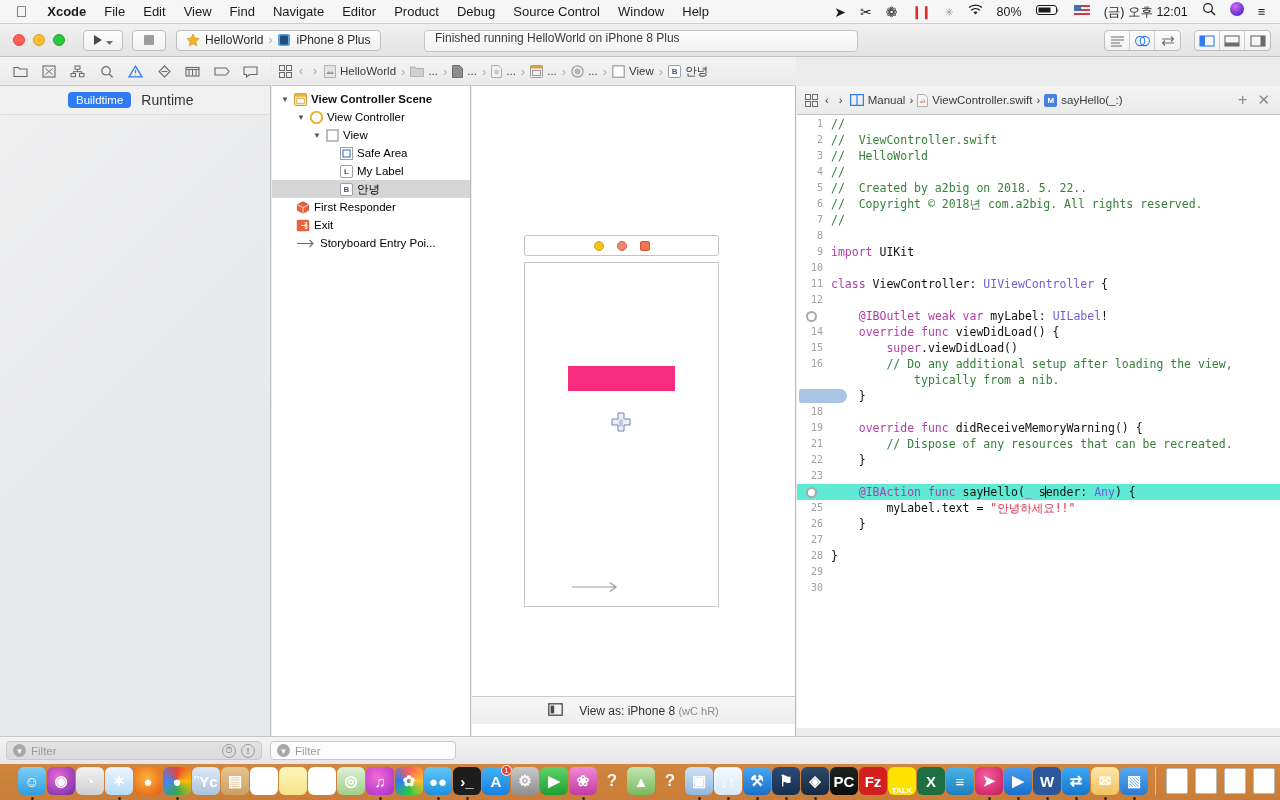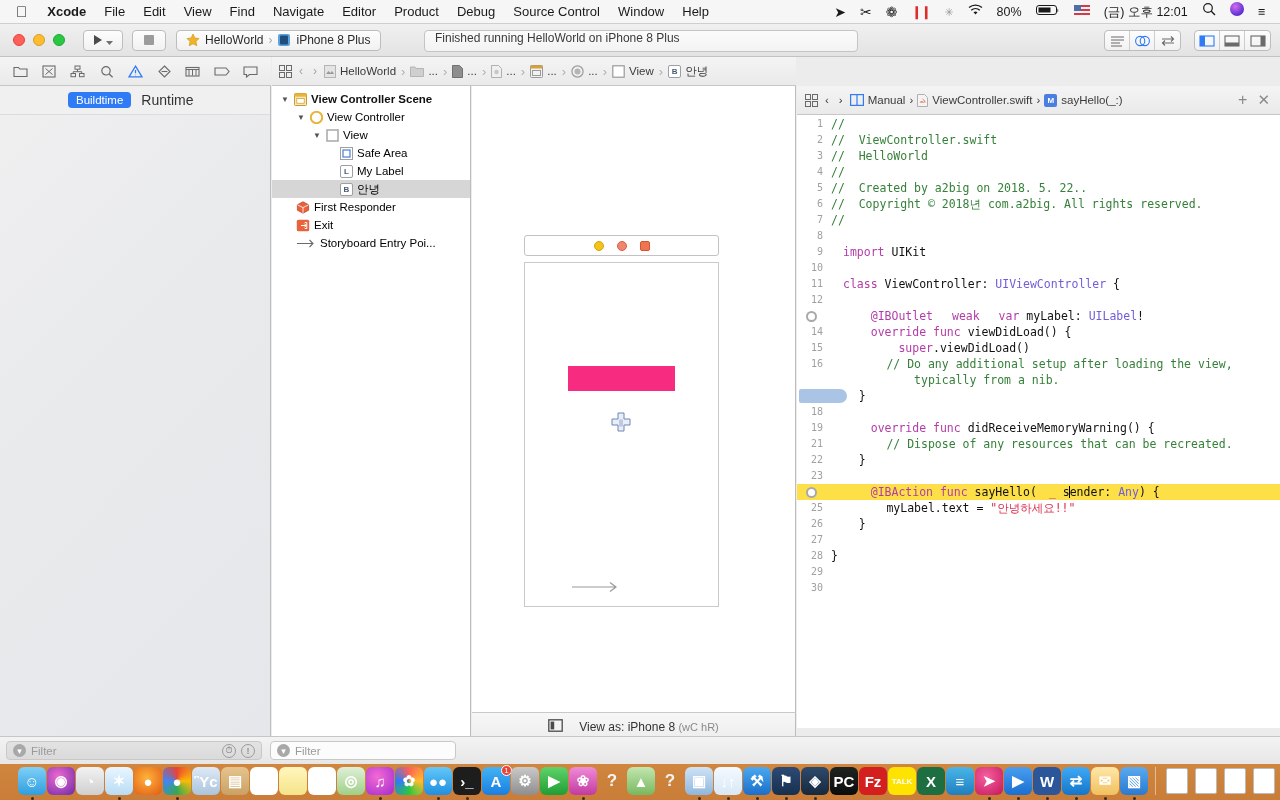--- a/index.html
+++ b/index.html
@@ -107,42 +107,42 @@
             background:#fff; border-right:1px solid #bdbdbd; }
   .device { position:absolute; left:52px; top:149px; width:195px; height:372px; }
   .dev-top { height:21px; border:1px solid #c3c3c3; border-radius:3px;
              display:flex; align-items:center; justify-content:center; gap:13px; background:#fff; }
   .dev-screen { position:absolute; top:27px; left:0; width:195px; height:345px;
                 border:1px solid #c9c9c9; background:#fff; }
   .pinklabel { position:absolute; left:43px; top:103px; width:107px; height:25px; background:#f72b7f; }
   .btnhandle { position:absolute; left:85px; top:149px; width:22px; height:22px; }
   .entryarrow { position:absolute; left:48px; top:345px; width:52px; height:14px; }
 
-  .canvas-foot { position:absolute; left:472px; bottom:24px; width:324px; height:28px;
+  .canvas-foot { position:absolute; left:472px; bottom:40px; width:324px; height:28px;
                  background:linear-gradient(#f7f7f7,#ededed); border-top:1px solid #c9c9c9;
                  border-right:1px solid #bdbdbd;
                  display:flex; align-items:center; justify-content:center; gap:16px; font-size:12px; color:#333; }
 
   
   .editor { position:absolute; left:797px; top:62px; right:0; bottom:36px; background:#fff; }
   .ed-jump { height:29px; display:flex; align-items:center; gap:4px; padding:0 8px;
              background:linear-gradient(#f4f4f4,#eaeaea); border-bottom:1px solid #c6c6c6;
              font-size:11.5px; color:#3a3a3a; }
   .code { position:absolute; top:30px; left:0; right:0; bottom:0; overflow:hidden;
           font-family:"DejaVu Sans Mono","Liberation Mono",monospace; font-size:11.5px; }
   .cline { position:relative; height:16px; line-height:16px; white-space:pre; padding-left:34px; }
-  .cline.hl { background:#fde047; }
+  .cline.hl { background:#5eead4; }
   .gutter { position:absolute; left:0; width:26px; text-align:right; color:#a0a0a0; font-size:10px; }
   .bp { position:absolute; left:9px; top:3px; width:11px; height:11px; border-radius:50%;
         border:2px solid #a9a9a9; background:#fff; }
   .ln17 { position:absolute; left:2px; top:1px; width:26px; height:14px; background:#a9c4e4;
           color:#fff; font-size:10px; text-align:center; line-height:14px;
           border-radius:2px 7px 7px 2px;padding-left:48px; }
   .cmt { color:#36803a; }
-  .kw  { color:#b33ca8;margin-left:12px; }
+  .kw  { color:#b33ca8; }
   .typ { color:#6f5ed8; }
   .str { color:#d8304f; }
   .pln { color:#111; }
   .caret { display:inline-block; width:1px; height:12px; background:#000;
            vertical-align:-2px; margin:0 -0.5px; }
 
   
   .footbar { position:absolute; left:0; bottom:0; width:1280px; height:28px;
              background:linear-gradient(#f3f3f3,#e7e7e7); border-top:1px solid #c6c6c6;
              display:flex; align-items:center; }
@@ -729,21 +729,21 @@
         <div class="dockitem" style="background: linear-gradient(rgb(46, 74, 107), rgb(22, 41, 62));">
           <span style="font-weight: bold;">◈</span>
           <span class="dot"></span>
         </div>
         <div class="dockitem" style="background: linear-gradient(rgb(31, 35, 32), rgb(11, 13, 11));">
           <span style="font-weight: bold;">PC</span>
         </div>
         <div class="dockitem" style="background: rgb(212, 31, 31);">
           <span style="font-weight: bold;">Fz</span>
         </div>
-        <div class="dockitem" style="background: rgb(255, 227, 0);">
+        <div class="dockitem" style="background: rgb(255, 227, 0); align-items: flex-end;">
           <span style="font-size: 8px; font-weight: bold;">TALK</span>
         </div>
         <div class="dockitem" style="background: rgb(29, 111, 66);">
           <span style="font-weight: bold;">X</span>
         </div>
         <div class="dockitem" style="background: linear-gradient(rgb(74, 181, 232), rgb(31, 127, 192));">
           <span style="font-weight: bold;">≡</span>
         </div>
         <div class="dockitem" style="background: radial-gradient(circle at 40% 35%, rgb(247, 95, 159), rgb(194, 24, 91));">
           <span style="font-weight: bold;">➤</span>

